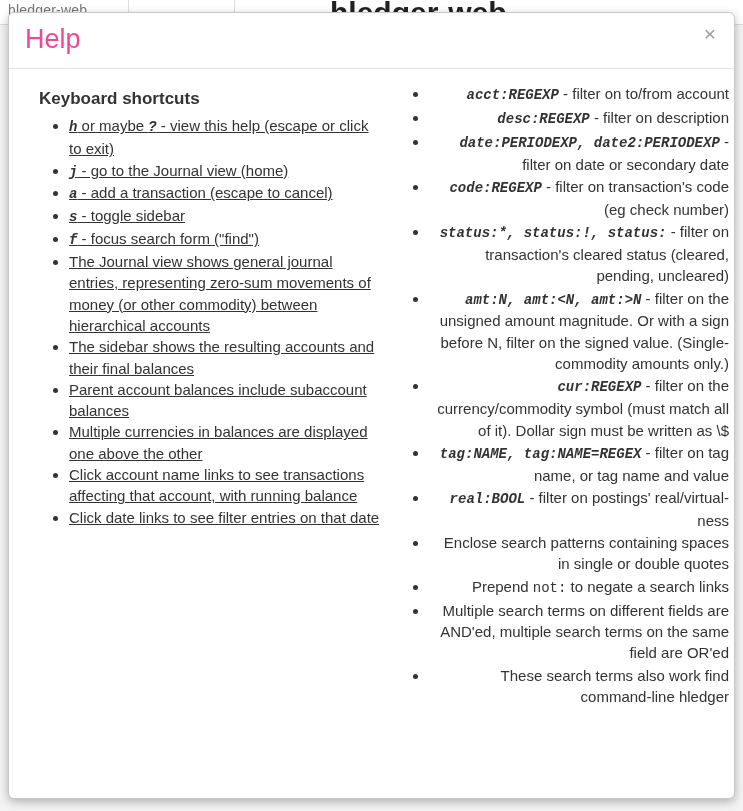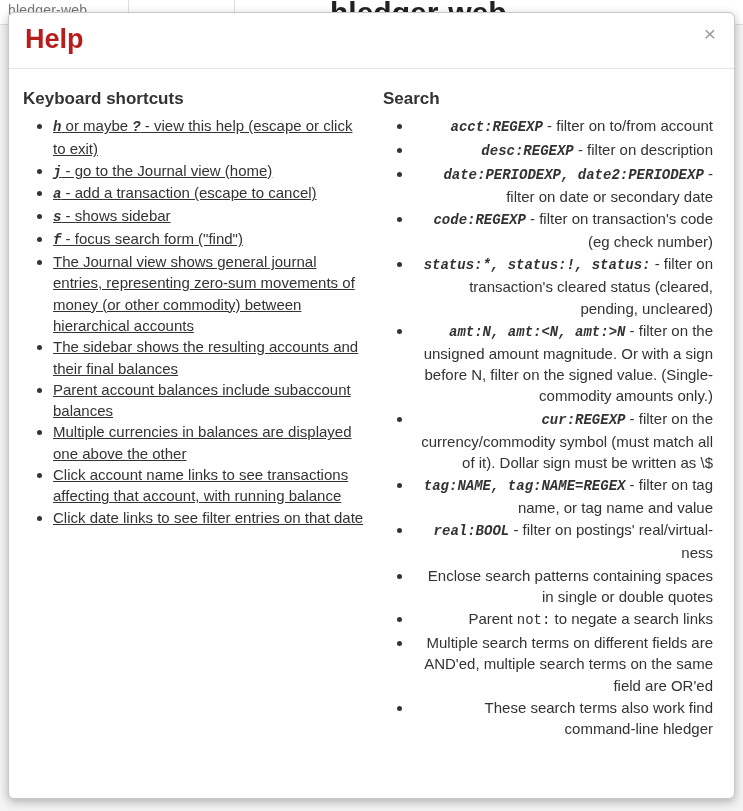--- a/index.html
+++ b/index.html
@@ -81,41 +81,41 @@
     position: relative;
     height: 56px;
     border-bottom: 1px solid #e5e5e5;
     box-sizing: border-box;
   }
   .modal-title {
     position: absolute;
     left: 16px;
     top: 12px;
     font-size: 27px;
-    color: #b91c1c;
-    font-weight: bold;
+    color: #ec4899;
+    font-weight: normal;
     margin: 0;
     line-height: 1.1;
   }
   .modal-close {
     position: absolute;
     right: 14px;
     top: 8px;
     font-size: 21px;
     line-height: 1;
     color: #9a9a9a;
     background: none;
     border: none;
     padding: 2px 4px;
     cursor: pointer;
     font-family: "Liberation Sans", sans-serif;
   }
   .modal-body {
     position: relative;
-    padding: 14px 16px 10px 8px;
+    padding: 14px 16px 10px 24px;
     box-sizing: border-box;
     height: 730px;
   }
   .cols {
     display: flex;
     align-items: flex-start;
   }
   .col-left {
     width: 360px;
     flex: 0 0 360px;
@@ -190,39 +190,38 @@
           <li>
             <span class="kbd-i">h</span><span> or maybe </span><span class="kbd-i">?</span><span> - view this help (escape or click to exit)</span>
           </li>
           <li>
             <span class="kbd-i">j</span><span> - go to the Journal view (home)</span>
           </li>
           <li>
             <span class="kbd-i">a</span><span> - add a transaction (escape to cancel)</span>
           </li>
           <li>
-            <span class="kbd-i">s</span><span> - shows sidebar</span>
+            <span class="kbd-i">s</span><span> - toggle sidebar</span>
           </li>
           <li>
             <span class="kbd-i">f</span><span> - focus search form ("find")</span>
           </li>
         </ul>
 
         <ul class="helplist">
           <li>The Journal view shows general journal entries, representing zero-sum movements of money (or other commodity) between hierarchical accounts</li>
           <li>The sidebar shows the resulting accounts and their final balances</li>
           <li>Parent account balances include subaccount balances</li>
           <li>Multiple currencies in balances are displayed one above the other</li>
           <li>Click account name links to see transactions affecting that account, with running balance</li>
           <li>Click date links to see filter entries on that date</li>
         </ul>
       </div>
 
       <div class="col-right">
-        <h3 class="sec">Search</h3>
         <ul class="helplist">
           <li>
             <code class="kbd-i">acct:REGEXP</code><span> - filter on to/from account</span>
           </li>
           <li>
             <code class="kbd-i">desc:REGEXP</code><span> - filter on description</span>
           </li>
           <li>
             <code class="kbd-i">date:PERIODEXP, date2:PERIODEXP</code><span> - filter on date or secondary date</span>
           </li>
@@ -239,21 +238,21 @@
             <code class="kbd-i">cur:REGEXP</code><span> - filter on the currency/commodity symbol (must match all of it). Dollar sign must be written as \$</span>
           </li>
           <li>
             <code class="kbd-i">tag:NAME, tag:NAME=REGEX</code><span> - filter on tag name, or tag name and value</span>
           </li>
           <li>
             <code class="kbd-i">real:BOOL</code><span> - filter on postings' real/virtual-ness</span>
           </li>
           <li>Enclose search patterns containing spaces in single or double quotes</li>
           <li>
-            <span>Parent </span><code class="kbd">not:</code><span> to negate a search links</span>
+            <span>Prepend </span><code class="kbd">not:</code><span> to negate a search links</span>
           </li>
           <li>Multiple search terms on different fields are AND'ed, multiple search terms on the same field are OR'ed</li>
           <li>These search terms also work find command-line hledger</li>
         </ul>
       </div>
 
     </div>
   </div>
 </div>
 

